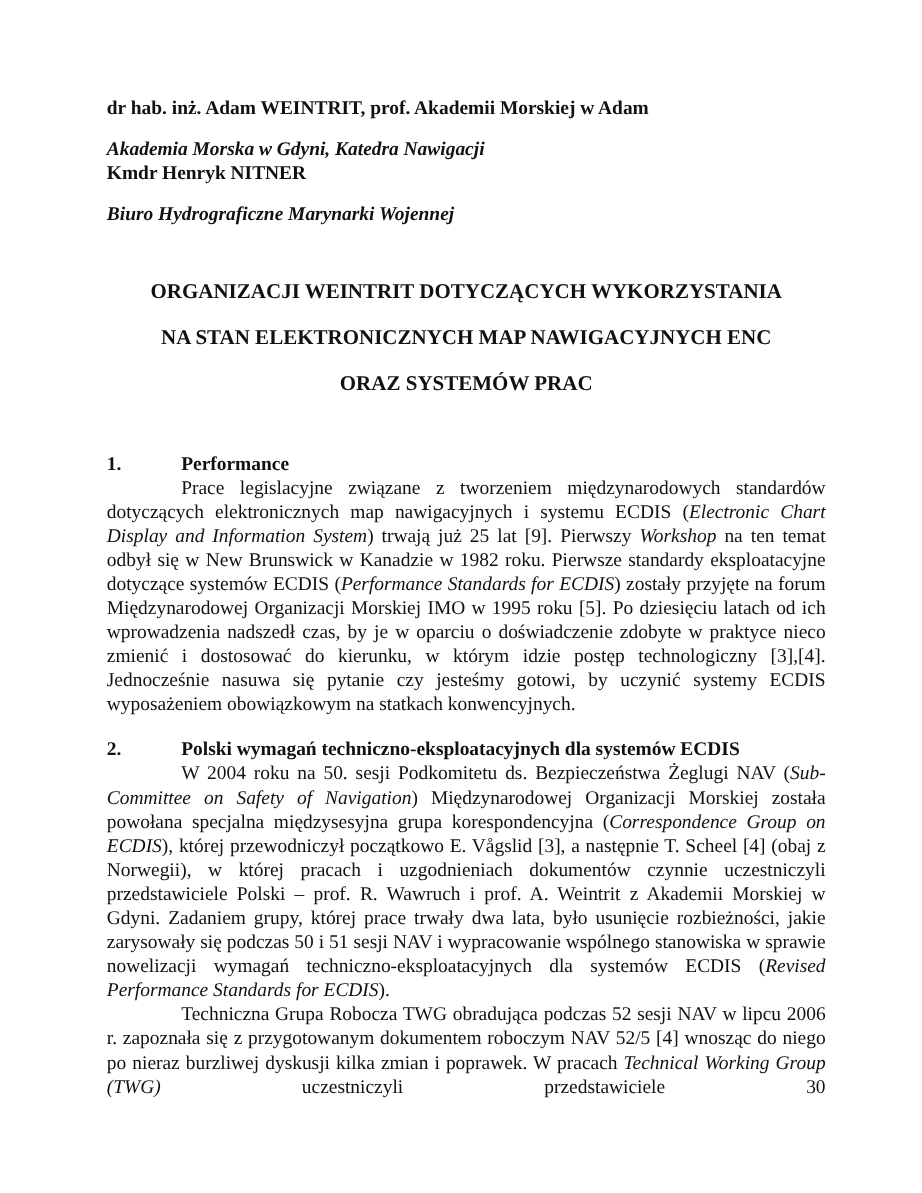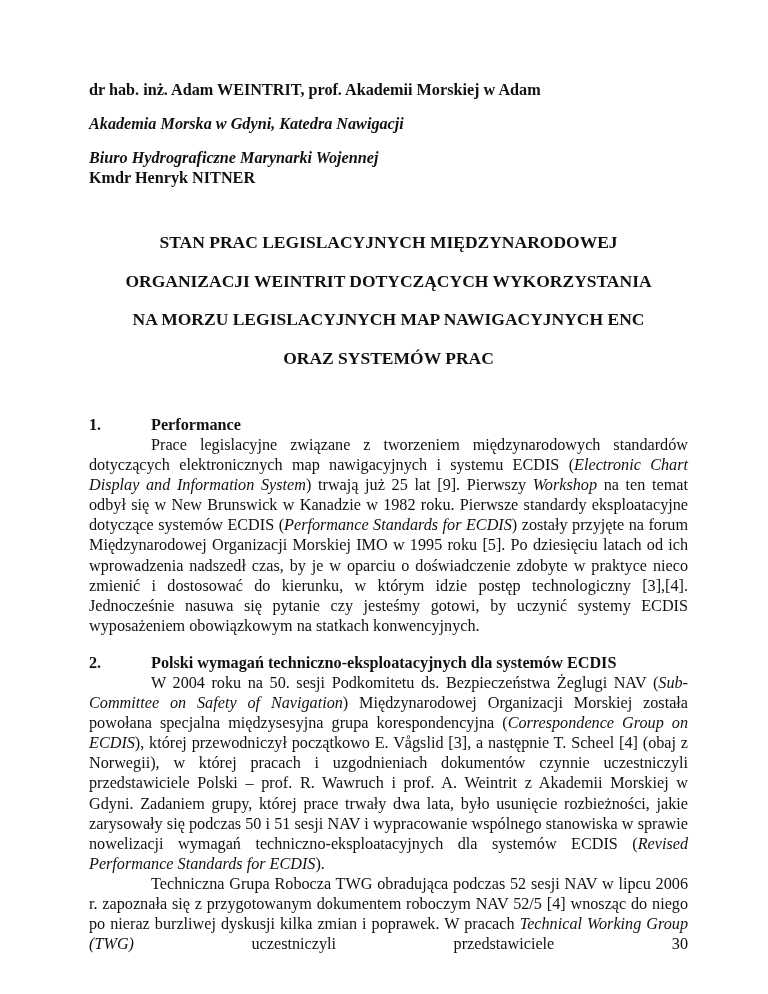--- a/index.html
+++ b/index.html
@@ -20,28 +20,27 @@
   .jl { text-align-last: justify; }
 </style>
 </head>
 <body>
 
 <div class="page">
 
   <div>
     <div class="author-line b">dr hab. inż. Adam WEINTRIT, prof. Akademii Morskiej w Adam</div>
     <div class="author-line i b">Akademia Morska w Gdyni, Katedra Nawigacji</div>
+    <div class="author-line b">Kmdr Henryk NITNER</div>
     <div class="author-line i b">Biuro Hydrograficzne Marynarki Wojennej</div>
-    <div class="author-line b">Kmdr Henryk NITNER</div>
   </div>
 
   <div class="title">
-    <div>STAN PRAC LEGISLACYJNYCH MIĘDZYNARODOWEJ</div>
     <div>ORGANIZACJI WEINTRIT DOTYCZĄCYCH WYKORZYSTANIA</div>
-    <div>NA MORZU LEGISLACYJNYCH MAP NAWIGACYJNYCH ENC</div>
+    <div>NA STAN ELEKTRONICZNYCH MAP NAWIGACYJNYCH ENC</div>
     <div>ORAZ SYSTEMÓW PRAC</div>
   </div>
 
   <div class="section-head sec1">
     <span class="num">1.</span>
     <span>Performance</span>
   </div>
   <p class="indent"><span>Prace legislacyjne związane z tworzeniem międzynarodowych standardów dotyczących elektronicznych map nawigacyjnych i systemu ECDIS (</span><span class="i">Electronic Chart Display and Information System</span><span>) trwają już 25 lat [9]. Pierwszy </span><span class="i">Workshop</span><span> na ten temat odbył się w New Brunswick w Kanadzie w 1982 roku. Pierwsze standardy eksploatacyjne dotyczące systemów ECDIS (</span><span class="i">Performance Standards for ECDIS</span><span>) zostały przyjęte na forum Międzynarodowej Organizacji Morskiej IMO w 1995 roku [5]. Po dziesięciu latach od ich wprowadzenia nadszedł czas, by je w oparciu o doświadczenie zdobyte w praktyce nieco zmienić i dostosować do kierunku, w którym idzie postęp technologiczny [3],[4]. Jednocześnie nasuwa się pytanie czy jesteśmy gotowi, by uczynić systemy ECDIS wyposażeniem obowiązkowym na statkach konwencyjnych.</span></p>
 
   <div class="section-head sec2">

